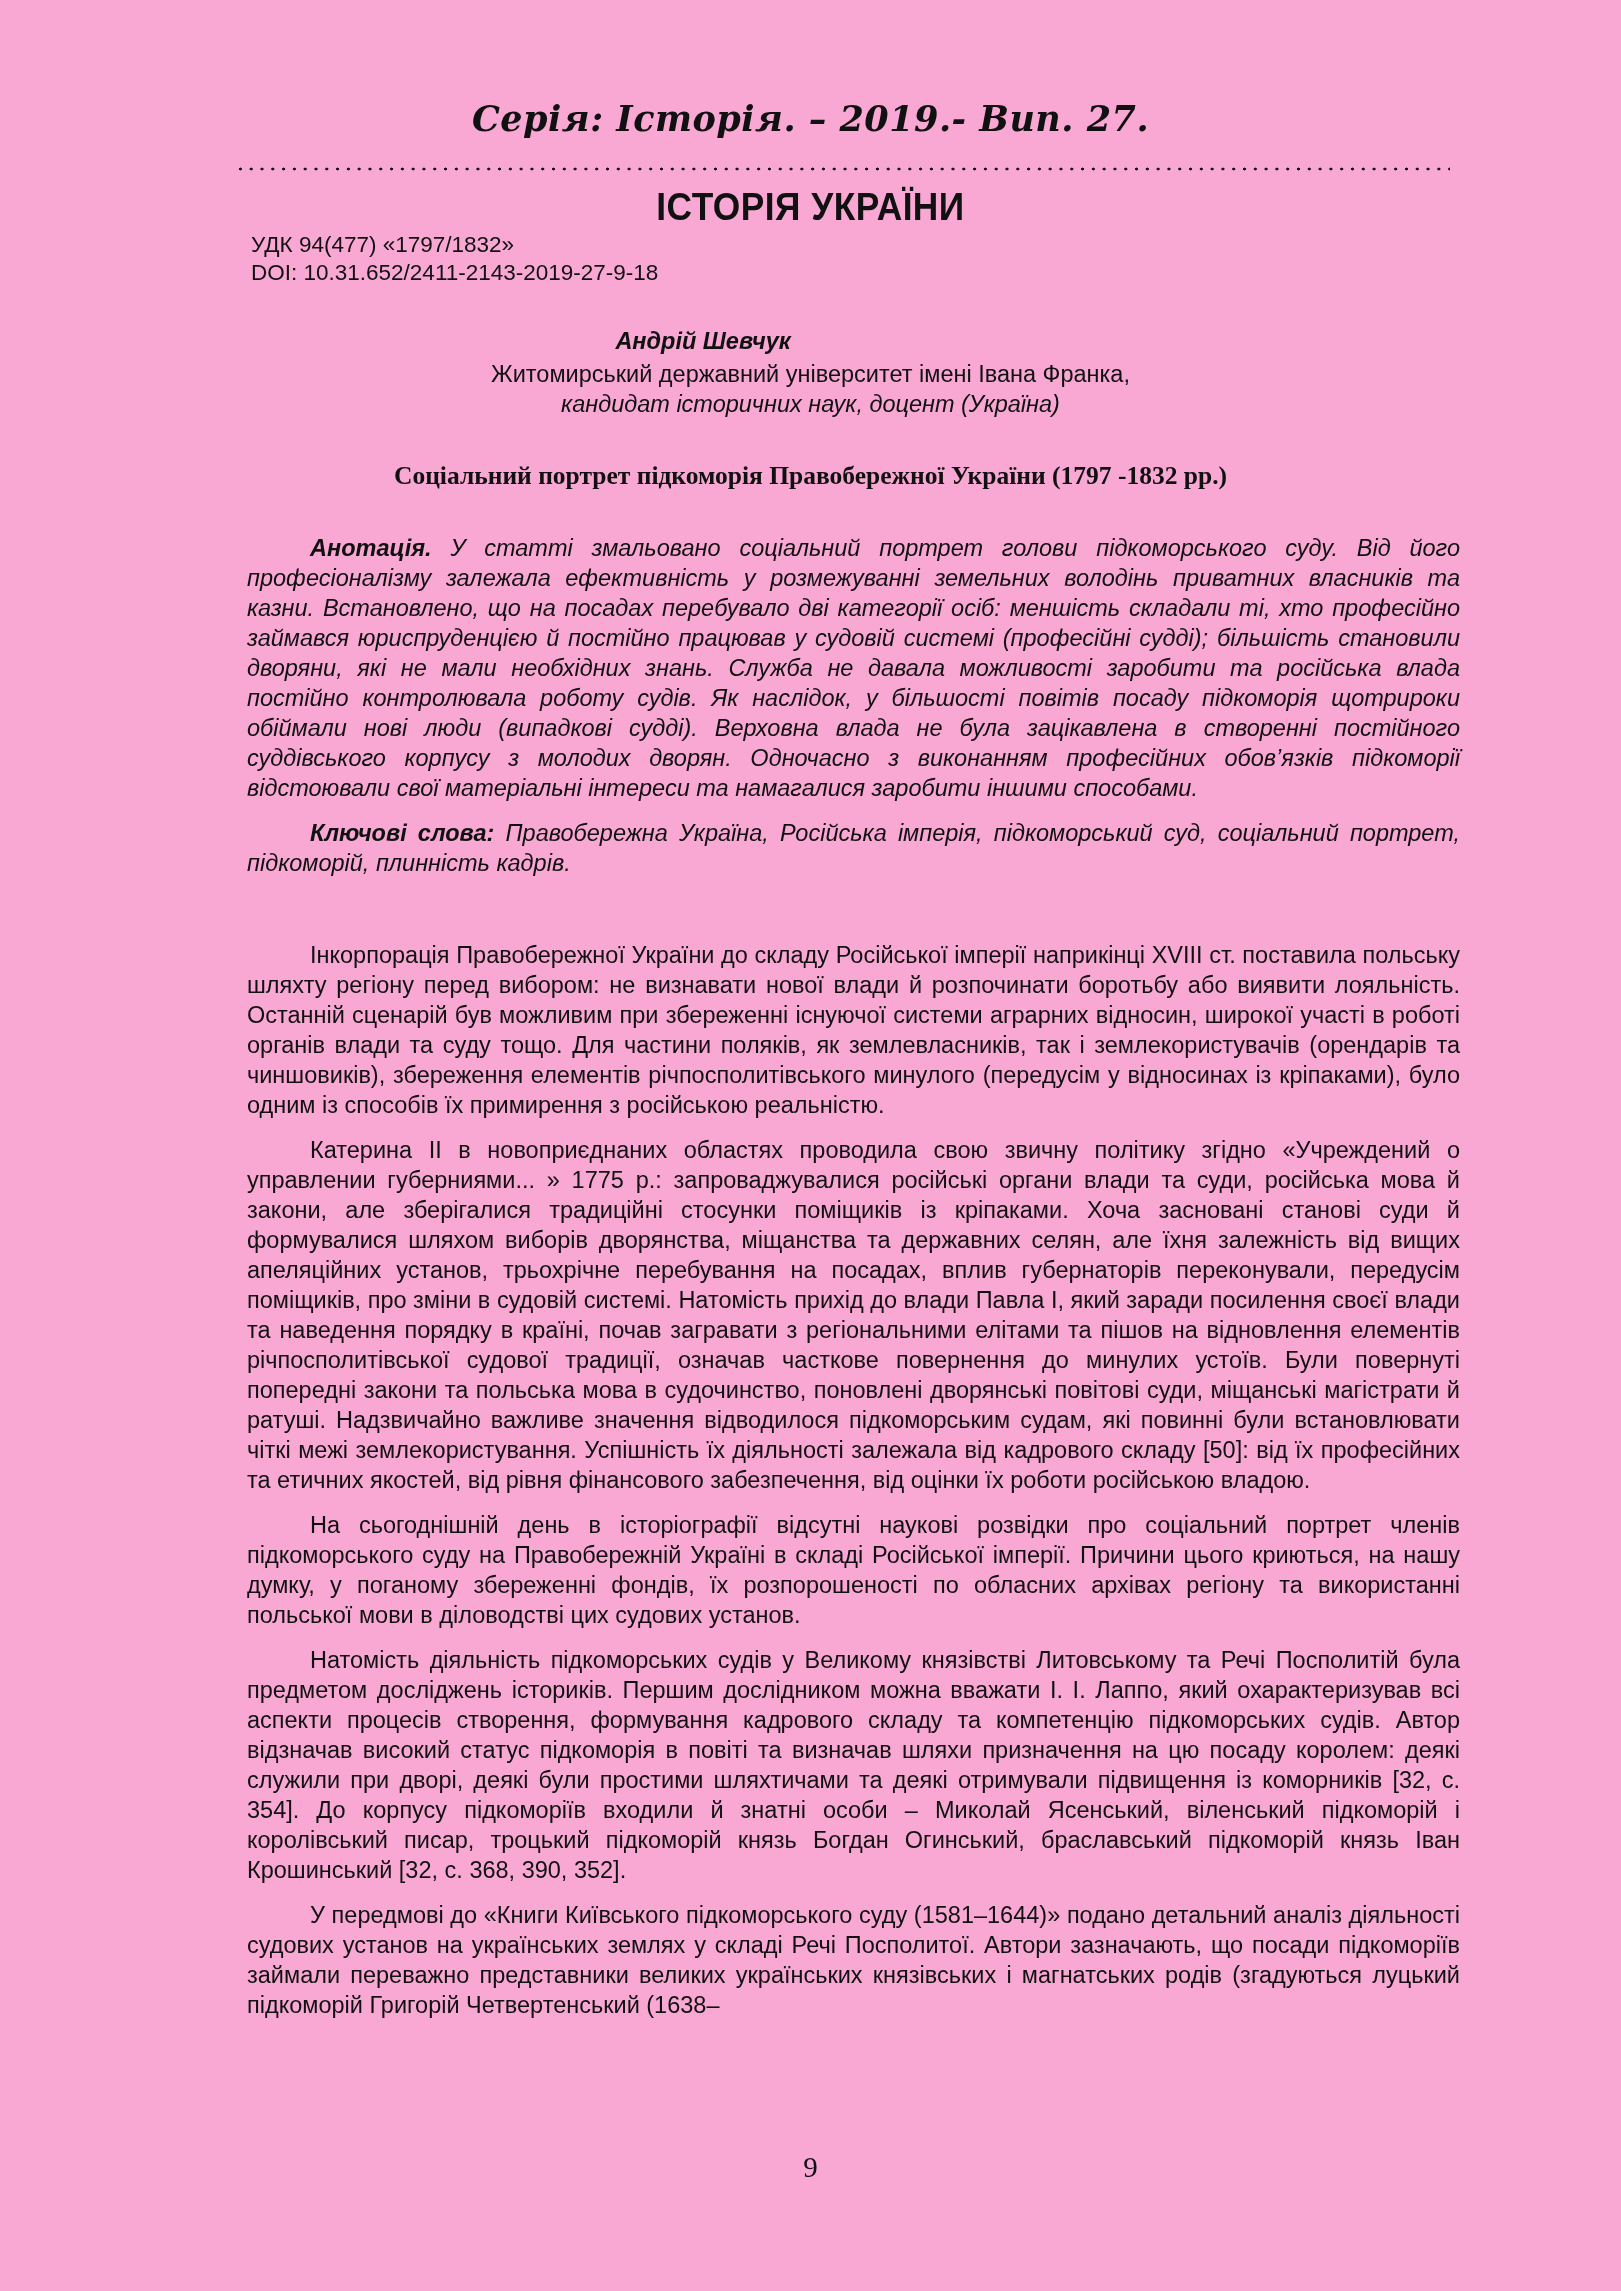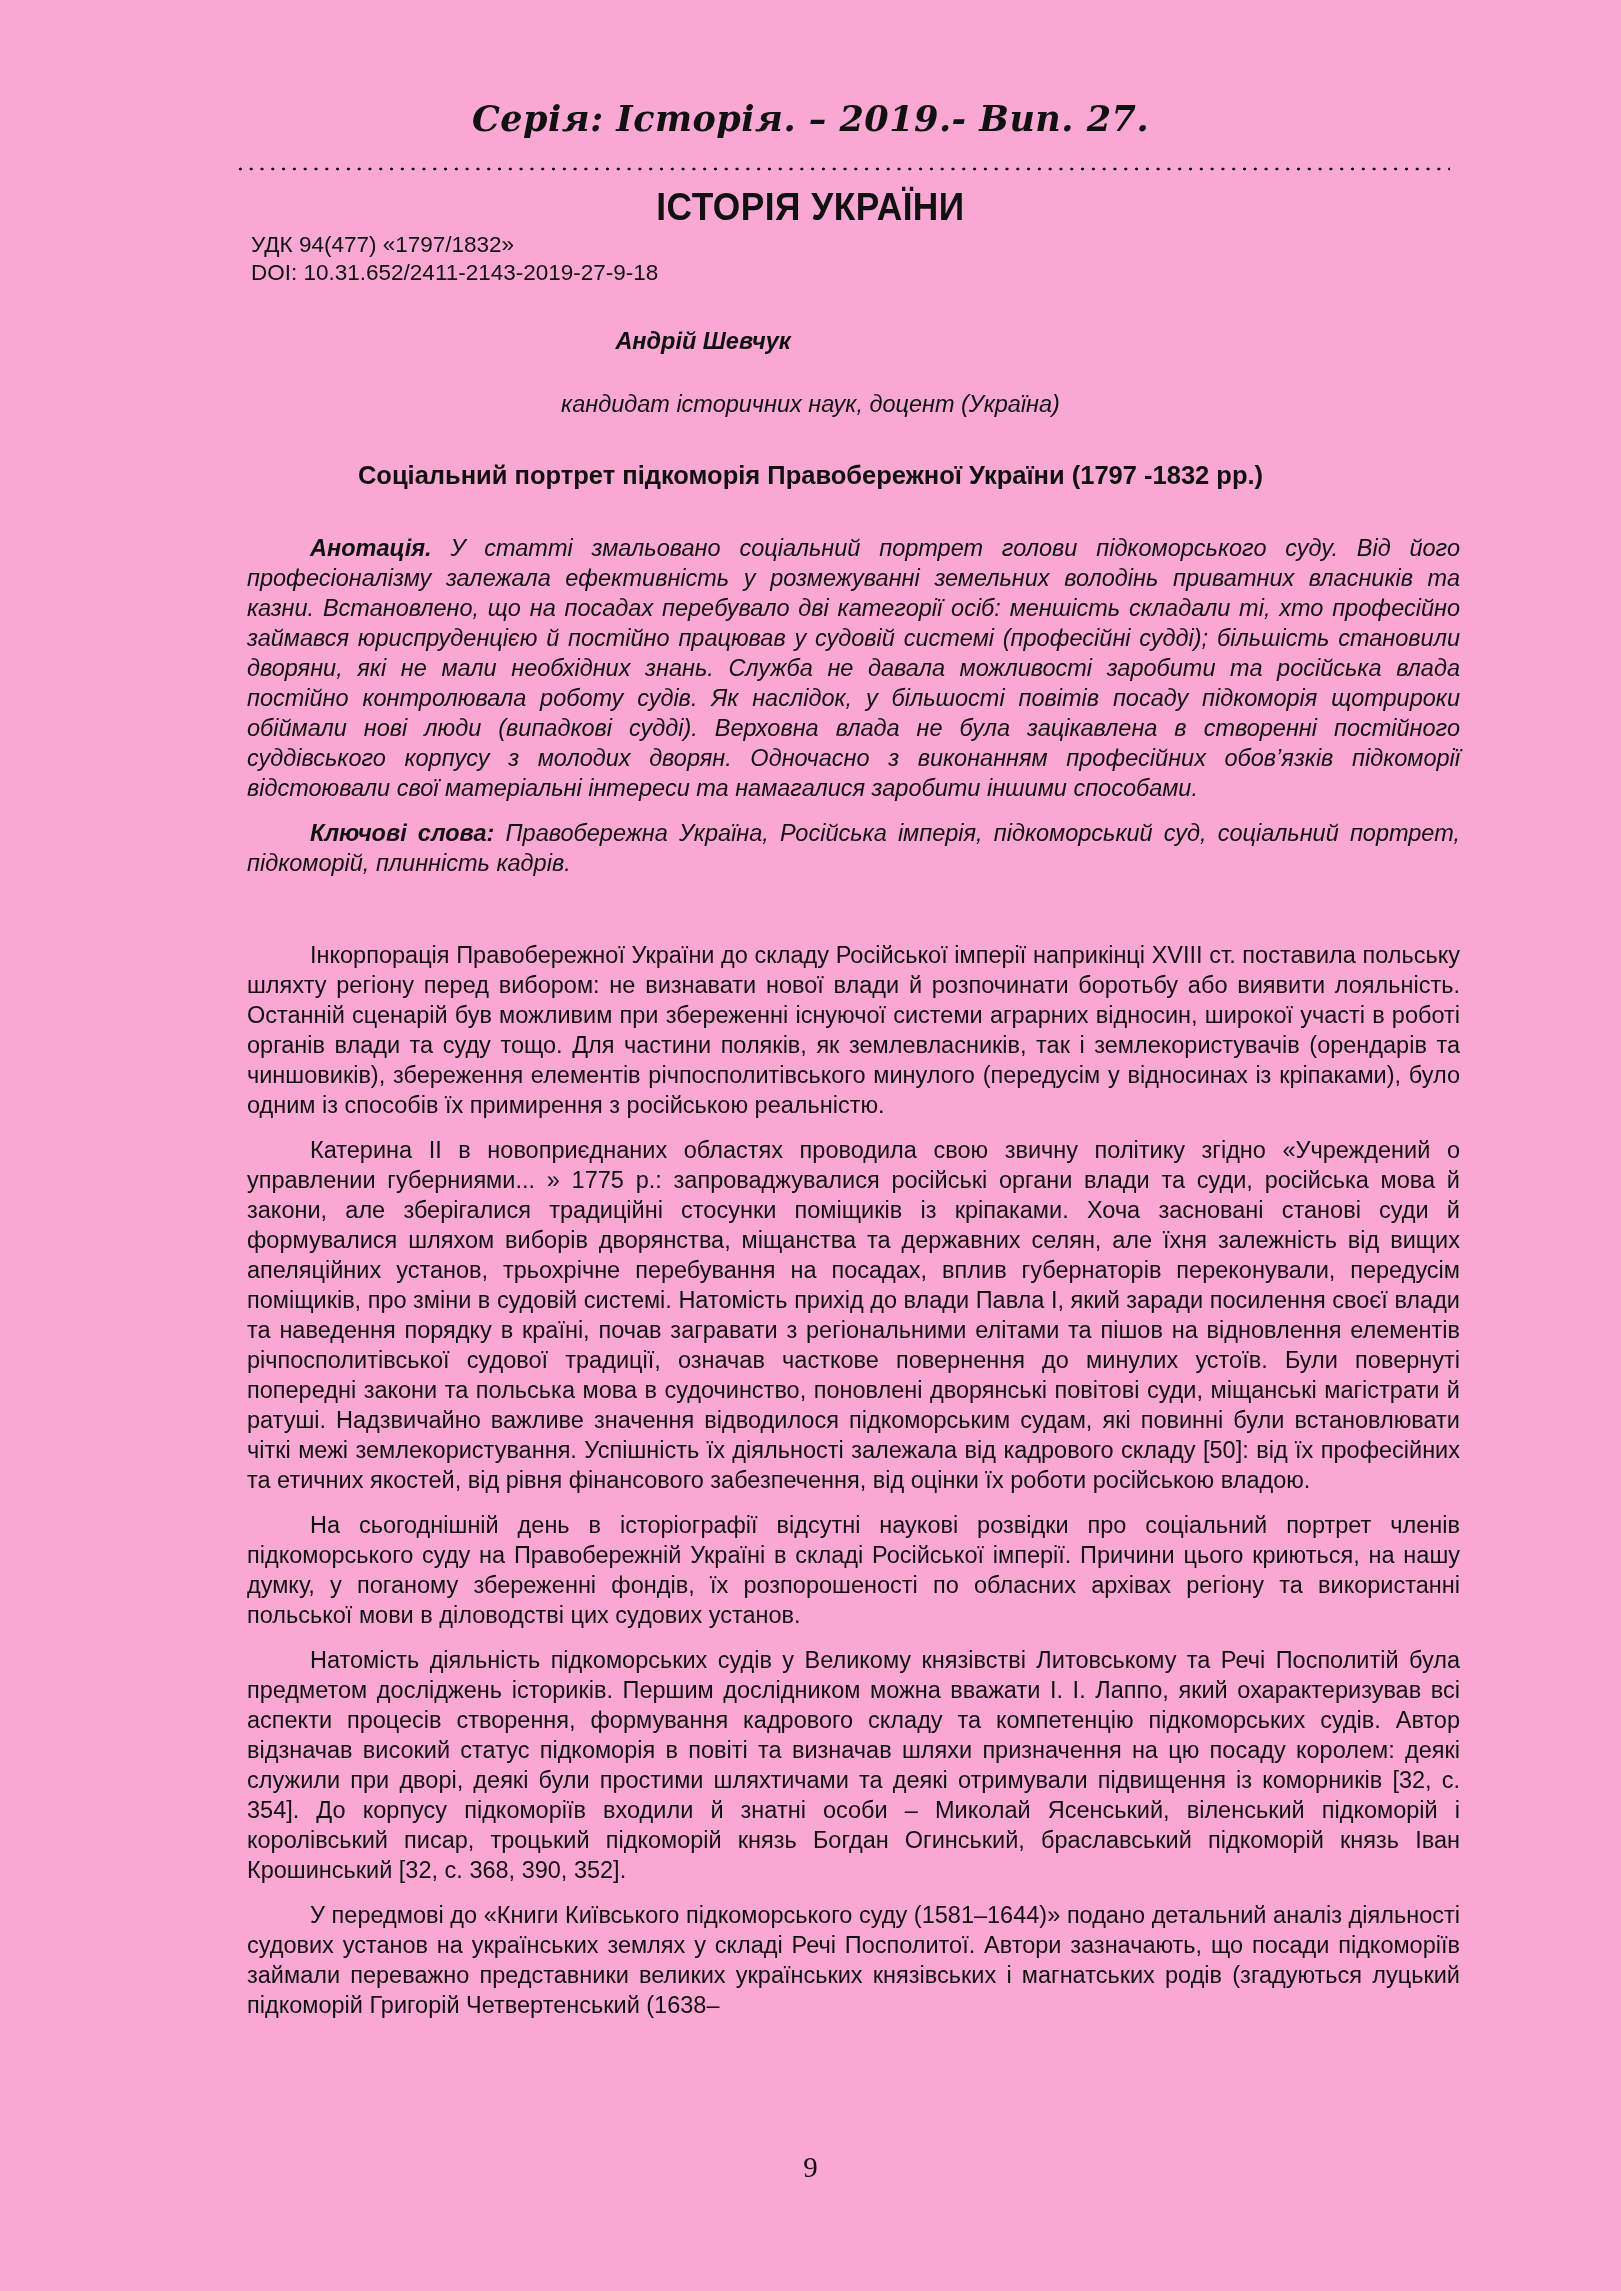--- a/index.html
+++ b/index.html
@@ -29,21 +29,21 @@
     position:absolute; left:0; width:1406px; text-align:center;
     font-family:"Liberation Sans", sans-serif; font-style:italic; font-weight:bold;
     font-size:23.5px;
   }
   .affil {
     position:absolute; left:0; width:1621px; text-align:center;
     font-family:"Liberation Sans", sans-serif; font-size:23.5px; line-height:30px;
   }
   .title {
     position:absolute; left:0; width:1621px; text-align:center;
-    font-family:Liberation Sans, sans-serif; font-weight:bold; font-size:25.5px;
+    font-family:Liberation Serif, serif; font-weight:bold; font-size:25.5px;
   }
   .block {
     position:absolute; left:232px; width:1243px;
     font-family:"Liberation Sans", sans-serif; font-size:23.5px;
     line-height:30px; text-align:justify;
   }
   .block p { margin:15px; text-indent:63px; }
   .abstract { font-style:italic; }
   .abstract b { font-style:italic; }
   .body-text p { text-indent:63px; }
@@ -58,20 +58,21 @@
 <div class="page">
 
   <div class="series">Серія: Історія. – 2019.- Вип. 27.</div>
   <div class="dots"></div>
   <div class="section">ІСТОРІЯ УКРАЇНИ</div>
 
   <div class="meta" style="top:232px;">УДК 94(477) «1797/1832»</div>
   <div class="meta" style="top:260px;">DOI: 10.31.652/2411-2143-2019-27-9-18</div>
 
   <div class="author" style="top:328px;">Андрій Шевчук</div>
+  <div class="affil" style="top:359px;">Житомирський державний університет імені Івана Франка,</div>
   <div class="affil" style="top:389px;font-style:italic;">кандидат історичних наук, доцент (Україна)</div>
 
   <div class="title" style="top:461px;">Соціальний портрет підкоморія Правобережної України (1797 -1832 рр.)</div>
 
   <div class="block abstract" style="top:518px;">
     <p><b>Анотація.</b><span> У статті змальовано соціальний портрет голови підкоморського суду. Від його професіоналізму залежала ефективність у розмежуванні земельних володінь приватних власників та казни. Встановлено, що на посадах перебувало дві категорії осіб: меншість складали ті, хто професійно займався юриспруденцією й постійно працював у судовій системі (професійні судді); більшість становили дворяни, які не мали необхідних знань. Служба не давала можливості заробити та російська влада постійно контролювала роботу судів. Як наслідок, у більшості повітів посаду підкоморія щотрироки обіймали нові люди (випадкові судді). Верховна влада не була зацікавлена в створенні постійного суддівського корпусу з молодих дворян. Одночасно з виконанням професійних обов’язків підкоморії відстоювали свої матеріальні інтереси та намагалися заробити іншими способами.</span></p>
     <p><b>Ключові слова:</b><span> Правобережна Україна, Російська імперія, підкоморський суд, соціальний портрет, підкоморій, плинність кадрів.</span></p>
   </div>
 
   <div class="block body-text" style="top:925px;">

